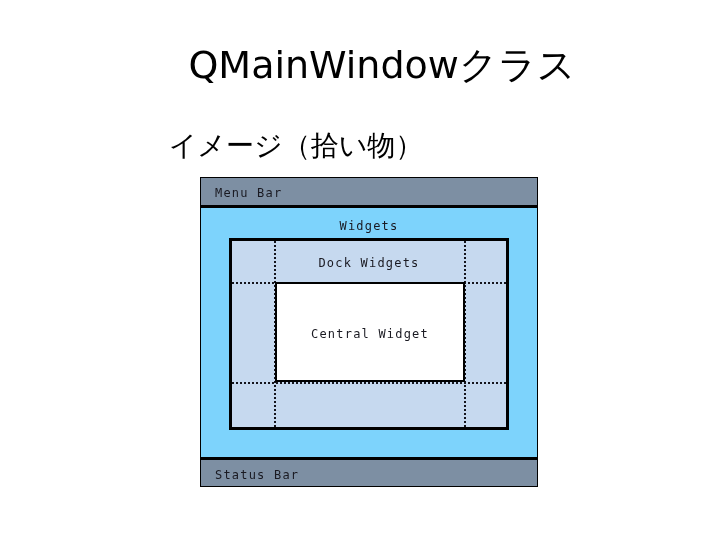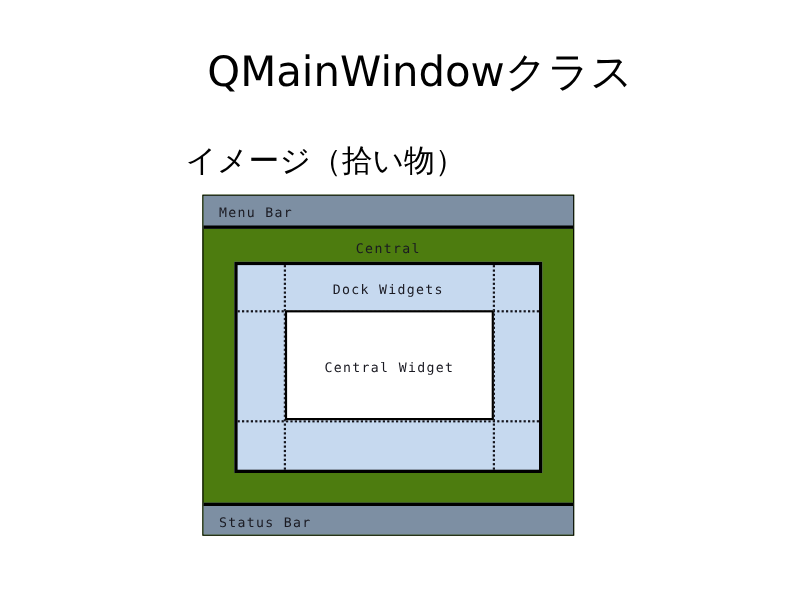--- a/index.html
+++ b/index.html
@@ -39,26 +39,26 @@
     font-family: "DejaVu Sans", sans-serif;
     font-size: 28px;
     font-weight: 400;
     color: #000000;
     white-space: nowrap;
   }
 
   
   #mainwindow-diagram {
     position: absolute;
-    left: 184px;
+    left: 200px;
     top: 177px;
     width: 338px;
     height: 310px;
     box-sizing: border-box;
-    background: #4d7c0f;
+    background: #7dd3fc;
     border: 1px solid #000000;
   }
 
   .mono-label {
     font-family: "DejaVu Sans Mono", "Liberation Mono", monospace;
     font-size: 12px;
     color: #1a1a22;
     letter-spacing: 1.2px;
     white-space: nowrap;
   }
@@ -170,21 +170,21 @@
 <div id="slide-title">QMainWindowクラス</div>
 
 <div id="slide-subtitle">イメージ（拾い物）</div>
 
 <div id="mainwindow-diagram">
 
   <div id="menu-bar">
     <span id="menu-bar-label" class="mono-label">Menu Bar</span>
   </div>
 
-  <div id="toolbars-label" class="mono-label">Central</div>
+  <div id="toolbars-label" class="mono-label">Widgets</div>
 
   <div id="dock-area">
 
     <div id="dock-guide-left" class="dock-guide-v"></div>
     <div id="dock-guide-right" class="dock-guide-v"></div>
     <div id="dock-guide-top" class="dock-guide-h"></div>
     <div id="dock-guide-bottom" class="dock-guide-h"></div>
 
     <div id="dock-widgets-label" class="mono-label">Dock Widgets</div>
 

